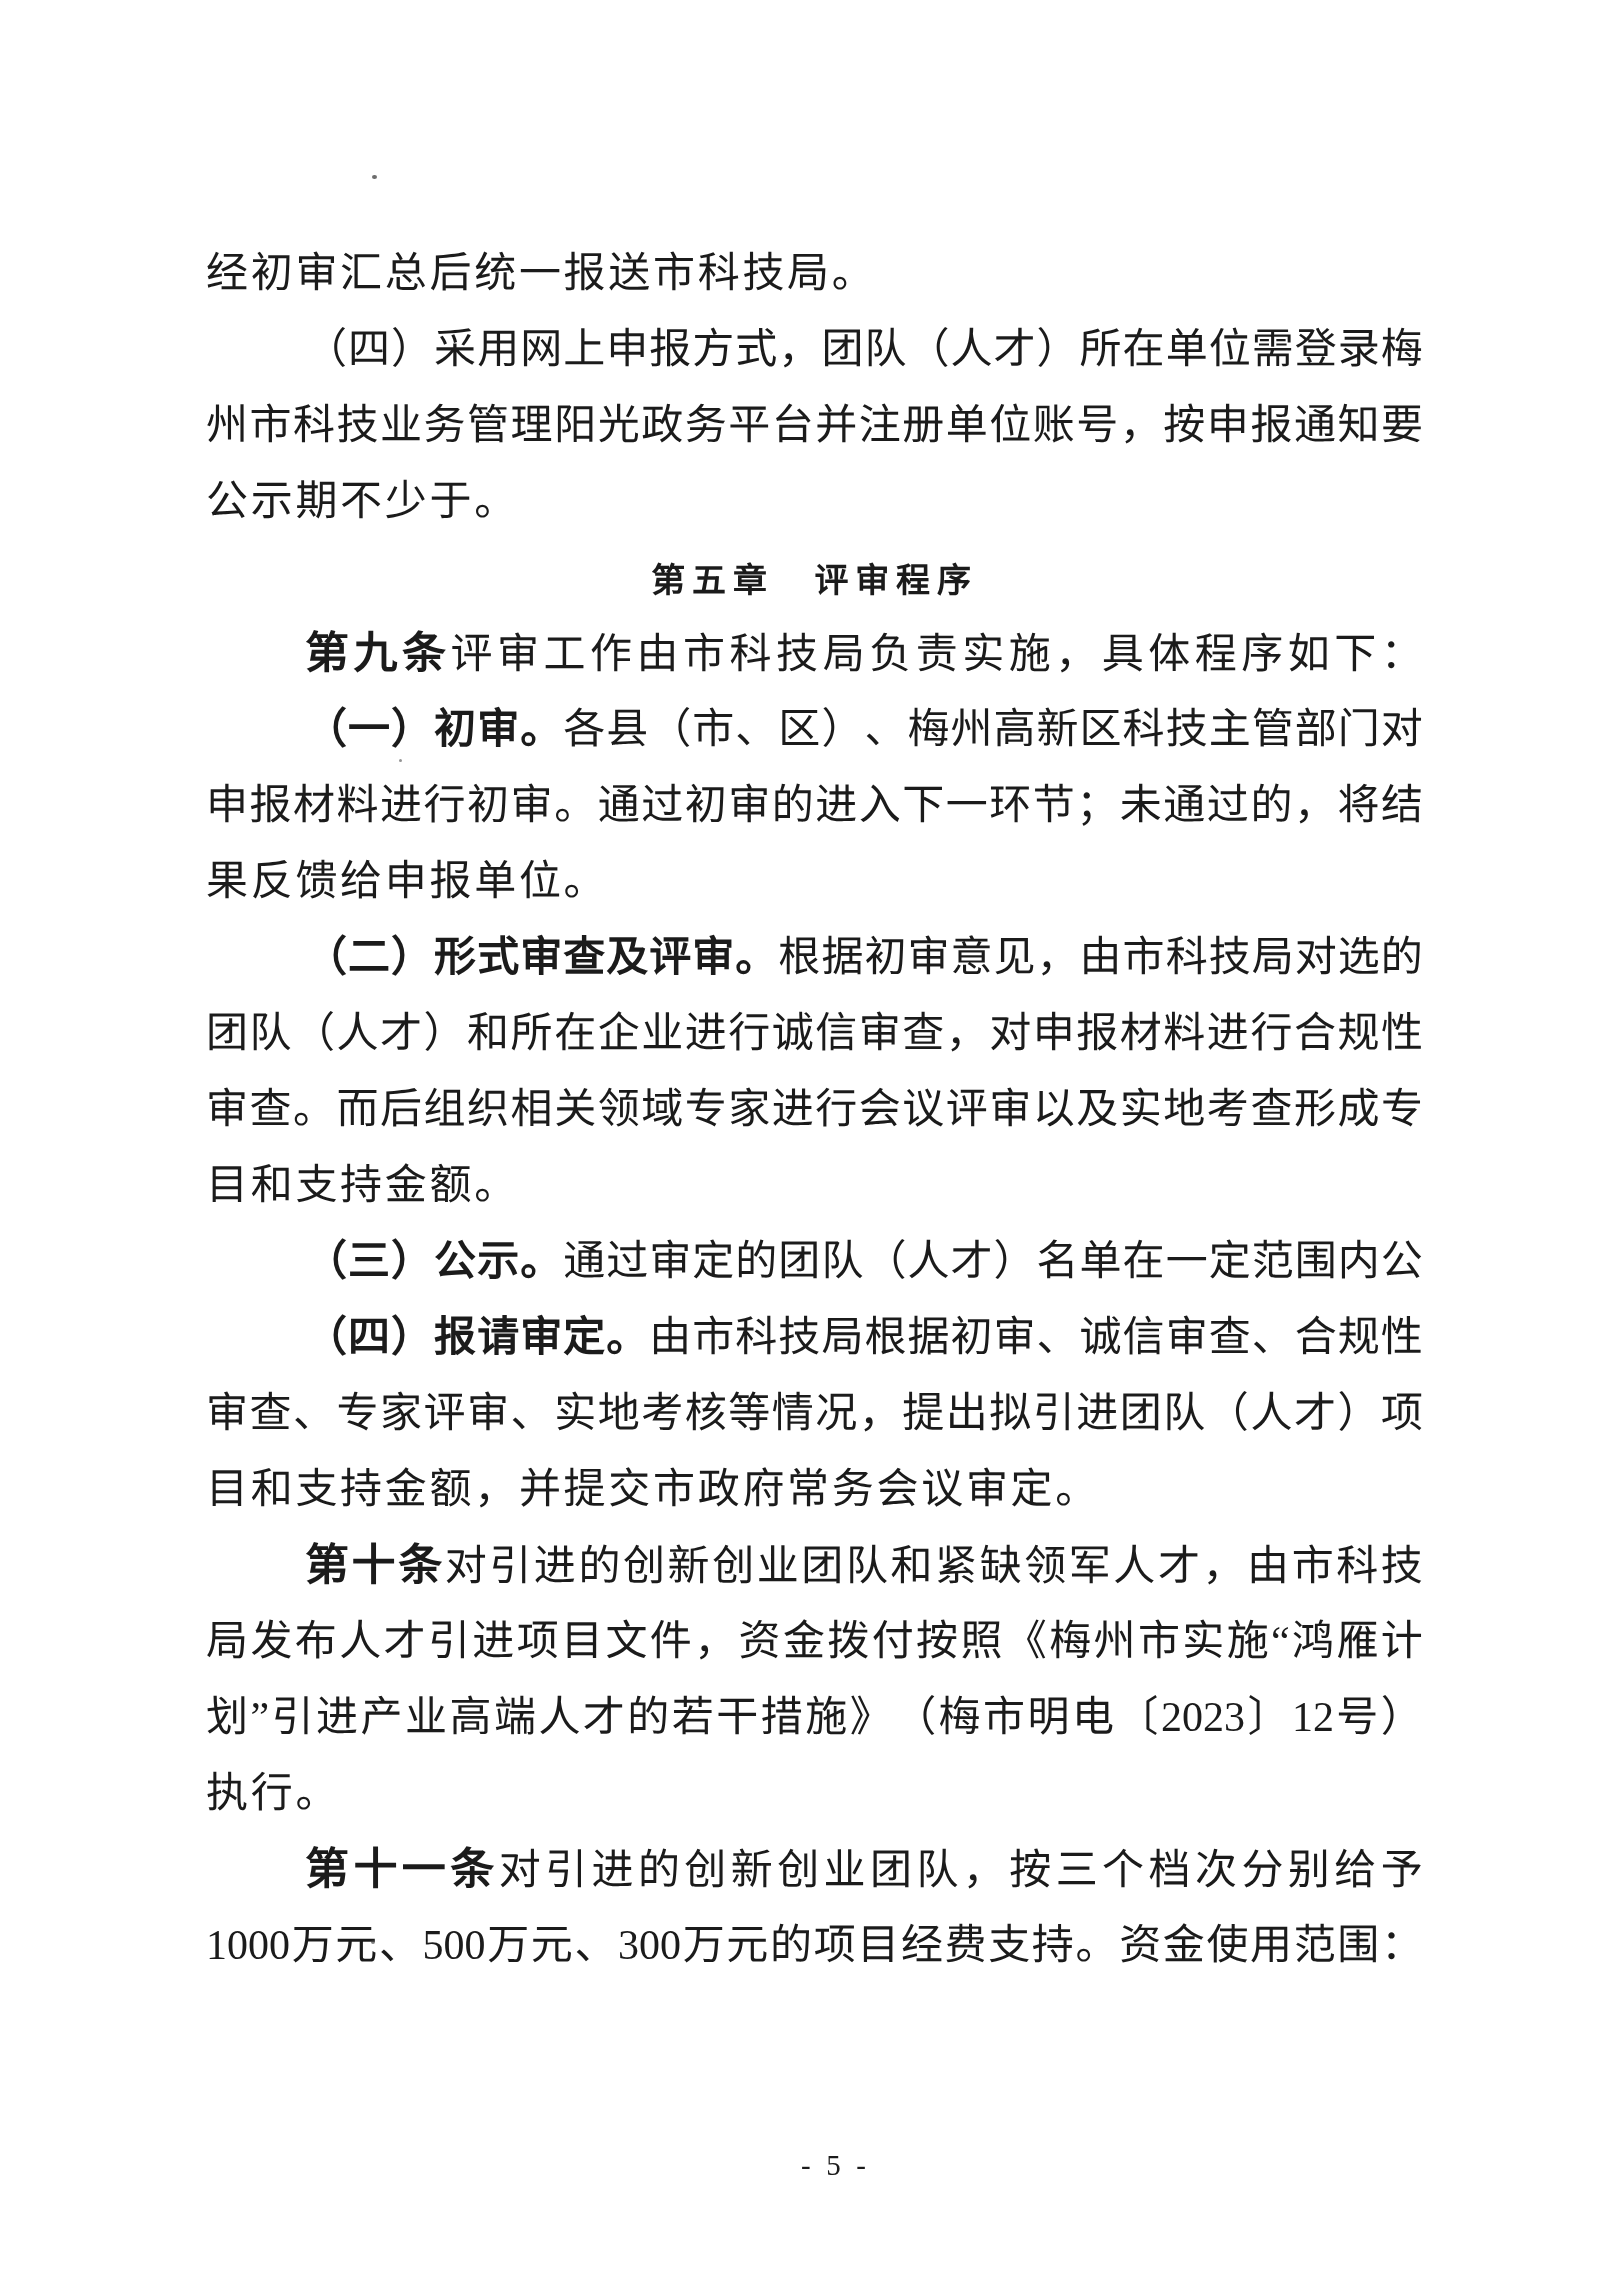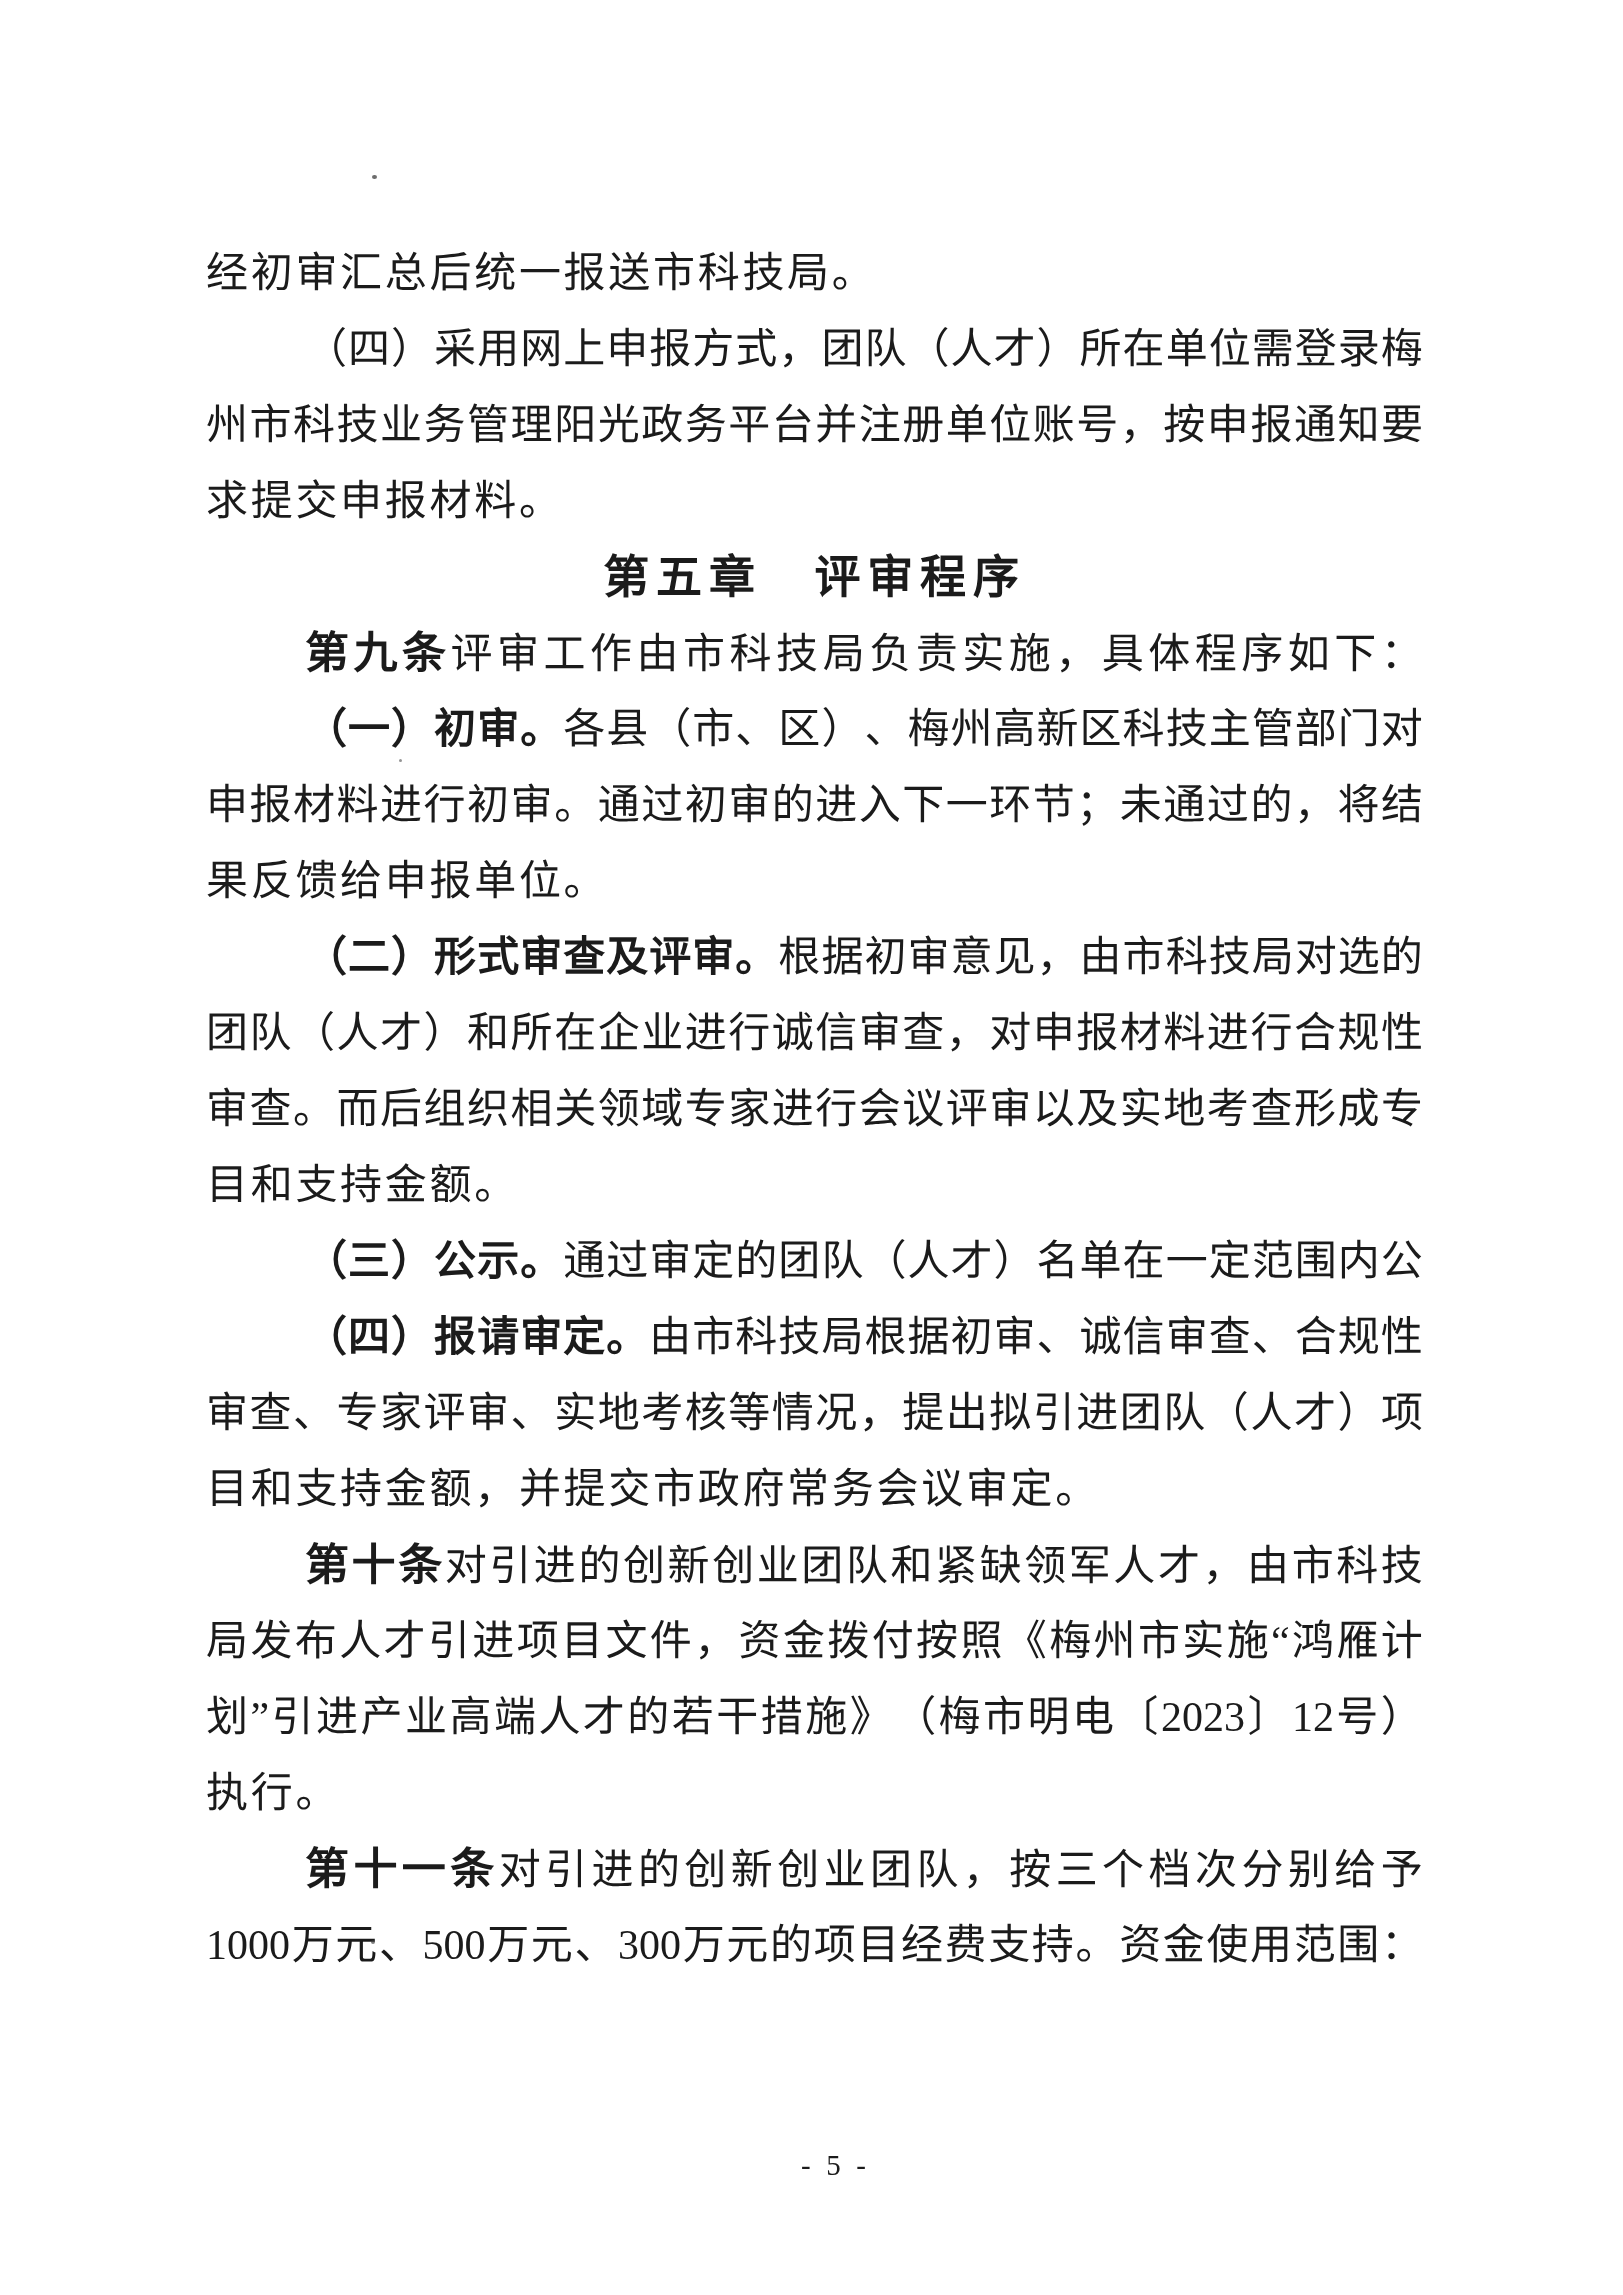--- a/index.html
+++ b/index.html
@@ -46,21 +46,21 @@
   }
   .line.heading {
     font-size: 46px;
   }
   .tok { display: inline-block; }
   .line .seg-hei {
     font-family: "Liberation Sans", "DejaVu Sans", sans-serif;
     font-weight: 700;
     font-size: 44px;
   }
-  .line.heading .seg-hei { font-size: 46px; }
+  .line.heading .seg-hei { font-size: 34px; }
   .seg-b {
     font-weight: 700;
   }
   .page-number {
     position: absolute;
     left: 0;
     right: 0;
     top: 2149px;
     text-align: center;
     font-size: 29px;
@@ -77,21 +77,21 @@
   .dot-3 { left: 371px; top: 1940px; width: 4.1px; height: 4.1px; opacity: .65; }
 </style>
 </head>
 <body>
 
 <div class="page">
   <div class="content">
       <div class="line"><span>经初审汇总后统一报送市科技局。</span></div>
       <div class="line justify indent"><span class="tok">（</span><span class="tok">四</span><span class="tok">）</span><span class="tok">采</span><span class="tok">用</span><span class="tok">网</span><span class="tok">上</span><span class="tok">申</span><span class="tok">报</span><span class="tok">方</span><span class="tok">式</span><span class="tok">，</span><span class="tok">团</span><span class="tok">队</span><span class="tok">（</span><span class="tok">人</span><span class="tok">才</span><span class="tok">）</span><span class="tok">所</span><span class="tok">在</span><span class="tok">单</span><span class="tok">位</span><span class="tok">需</span><span class="tok">登</span><span class="tok">录</span><span class="tok">梅</span></div>
       <div class="line justify"><span class="tok">州</span><span class="tok">市</span><span class="tok">科</span><span class="tok">技</span><span class="tok">业</span><span class="tok">务</span><span class="tok">管</span><span class="tok">理</span><span class="tok">阳</span><span class="tok">光</span><span class="tok">政</span><span class="tok">务</span><span class="tok">平</span><span class="tok">台</span><span class="tok">并</span><span class="tok">注</span><span class="tok">册</span><span class="tok">单</span><span class="tok">位</span><span class="tok">账</span><span class="tok">号</span><span class="tok">，</span><span class="tok">按</span><span class="tok">申</span><span class="tok">报</span><span class="tok">通</span><span class="tok">知</span><span class="tok">要</span></div>
-      <div class="line"><span>求提交申报材料。</span></div>
+      <div class="line"><span>公示期不少于。</span></div>
       <div class="line center heading"><span class="seg-hei">第五章　评审程序</span></div>
       <div class="line justify indent"><span class="tok seg-hei">第</span><span class="tok seg-hei">九</span><span class="tok seg-hei">条</span><span class="tok">评</span><span class="tok">审</span><span class="tok">工</span><span class="tok">作</span><span class="tok">由</span><span class="tok">市</span><span class="tok">科</span><span class="tok">技</span><span class="tok">局</span><span class="tok">负</span><span class="tok">责</span><span class="tok">实</span><span class="tok">施</span><span class="tok">，</span><span class="tok">具</span><span class="tok">体</span><span class="tok">程</span><span class="tok">序</span><span class="tok">如</span><span class="tok">下</span><span class="tok">：</span></div>
       <div class="line justify indent"><span class="tok seg-b">（</span><span class="tok seg-b">一</span><span class="tok seg-b">）</span><span class="tok seg-b">初</span><span class="tok seg-b">审</span><span class="tok seg-b">。</span><span class="tok">各</span><span class="tok">县</span><span class="tok">（</span><span class="tok">市</span><span class="tok">、</span><span class="tok">区</span><span class="tok">）</span><span class="tok">、</span><span class="tok">梅</span><span class="tok">州</span><span class="tok">高</span><span class="tok">新</span><span class="tok">区</span><span class="tok">科</span><span class="tok">技</span><span class="tok">主</span><span class="tok">管</span><span class="tok">部</span><span class="tok">门</span><span class="tok">对</span></div>
       <div class="line justify"><span class="tok">申</span><span class="tok">报</span><span class="tok">材</span><span class="tok">料</span><span class="tok">进</span><span class="tok">行</span><span class="tok">初</span><span class="tok">审</span><span class="tok">。</span><span class="tok">通</span><span class="tok">过</span><span class="tok">初</span><span class="tok">审</span><span class="tok">的</span><span class="tok">进</span><span class="tok">入</span><span class="tok">下</span><span class="tok">一</span><span class="tok">环</span><span class="tok">节</span><span class="tok">；</span><span class="tok">未</span><span class="tok">通</span><span class="tok">过</span><span class="tok">的</span><span class="tok">，</span><span class="tok">将</span><span class="tok">结</span></div>
       <div class="line"><span>果反馈给申报单位。</span></div>
       <div class="line justify indent"><span class="tok seg-b">（</span><span class="tok seg-b">二</span><span class="tok seg-b">）</span><span class="tok seg-b">形</span><span class="tok seg-b">式</span><span class="tok seg-b">审</span><span class="tok seg-b">查</span><span class="tok seg-b">及</span><span class="tok seg-b">评</span><span class="tok seg-b">审</span><span class="tok seg-b">。</span><span class="tok">根</span><span class="tok">据</span><span class="tok">初</span><span class="tok">审</span><span class="tok">意</span><span class="tok">见</span><span class="tok">，</span><span class="tok">由</span><span class="tok">市</span><span class="tok">科</span><span class="tok">技</span><span class="tok">局</span><span class="tok">对</span><span class="tok">选</span><span class="tok">的</span></div>
       <div class="line justify"><span class="tok">团</span><span class="tok">队</span><span class="tok">（</span><span class="tok">人</span><span class="tok">才</span><span class="tok">）</span><span class="tok">和</span><span class="tok">所</span><span class="tok">在</span><span class="tok">企</span><span class="tok">业</span><span class="tok">进</span><span class="tok">行</span><span class="tok">诚</span><span class="tok">信</span><span class="tok">审</span><span class="tok">查</span><span class="tok">，</span><span class="tok">对</span><span class="tok">申</span><span class="tok">报</span><span class="tok">材</span><span class="tok">料</span><span class="tok">进</span><span class="tok">行</span><span class="tok">合</span><span class="tok">规</span><span class="tok">性</span></div>
       <div class="line justify"><span class="tok">审</span><span class="tok">查</span><span class="tok">。</span><span class="tok">而</span><span class="tok">后</span><span class="tok">组</span><span class="tok">织</span><span class="tok">相</span><span class="tok">关</span><span class="tok">领</span><span class="tok">域</span><span class="tok">专</span><span class="tok">家</span><span class="tok">进</span><span class="tok">行</span><span class="tok">会</span><span class="tok">议</span><span class="tok">评</span><span class="tok">审</span><span class="tok">以</span><span class="tok">及</span><span class="tok">实</span><span class="tok">地</span><span class="tok">考</span><span class="tok">查</span><span class="tok">形</span><span class="tok">成</span><span class="tok">专</span></div>
       <div class="line"><span>目和支持金额。</span></div>
       <div class="line justify indent"><span class="tok seg-b">（</span><span class="tok seg-b">三</span><span class="tok seg-b">）</span><span class="tok seg-b">公</span><span class="tok seg-b">示</span><span class="tok seg-b">。</span><span class="tok">通</span><span class="tok">过</span><span class="tok">审</span><span class="tok">定</span><span class="tok">的</span><span class="tok">团</span><span class="tok">队</span><span class="tok">（</span><span class="tok">人</span><span class="tok">才</span><span class="tok">）</span><span class="tok">名</span><span class="tok">单</span><span class="tok">在</span><span class="tok">一</span><span class="tok">定</span><span class="tok">范</span><span class="tok">围</span><span class="tok">内</span><span class="tok">公</span></div>

